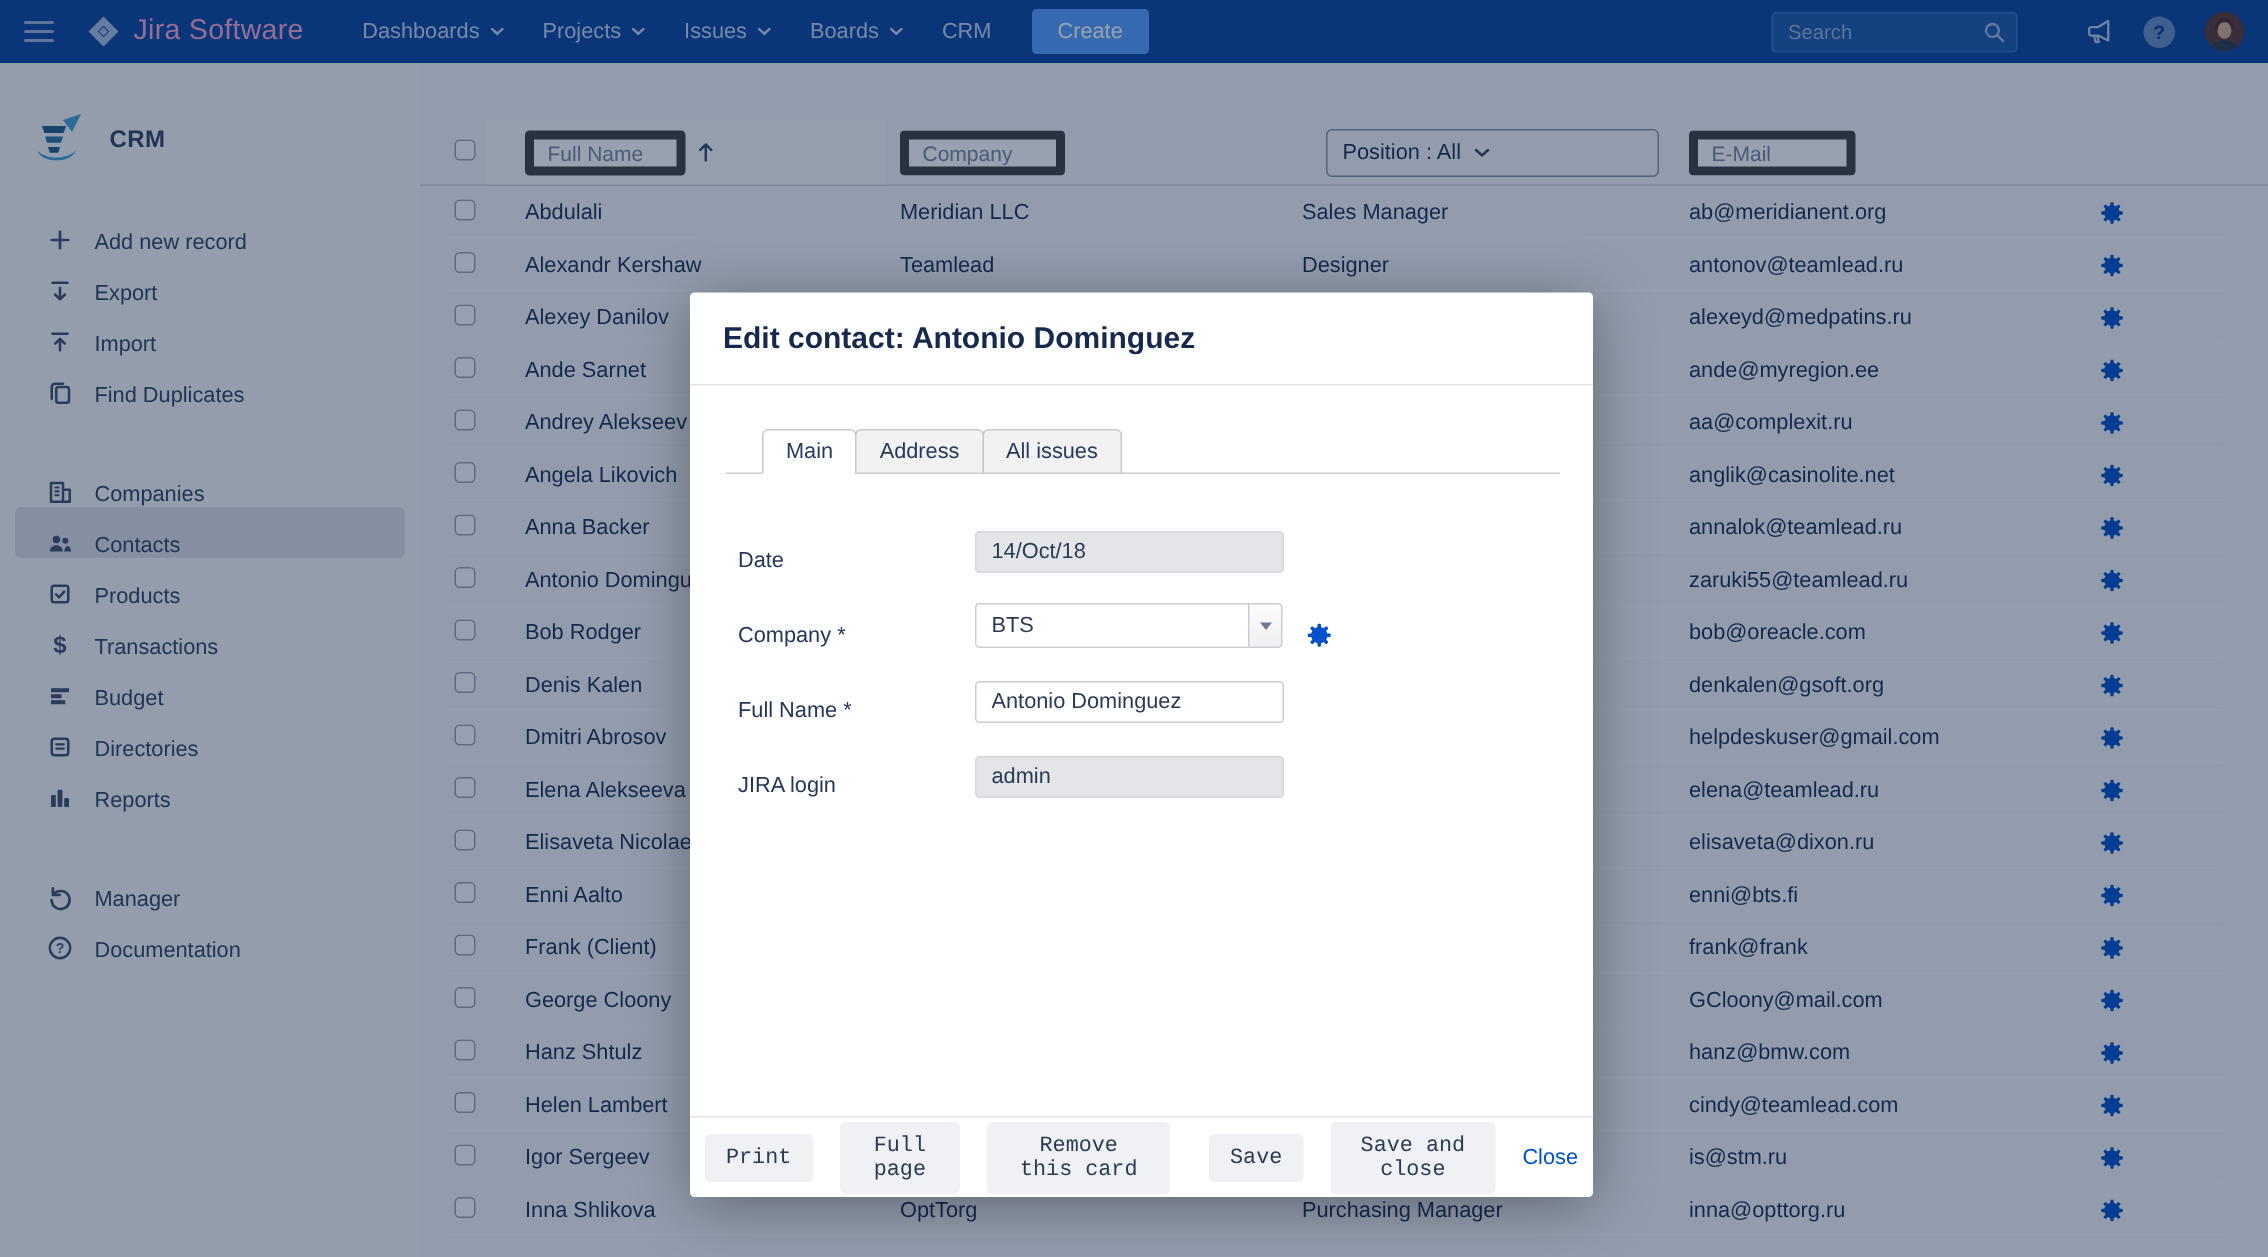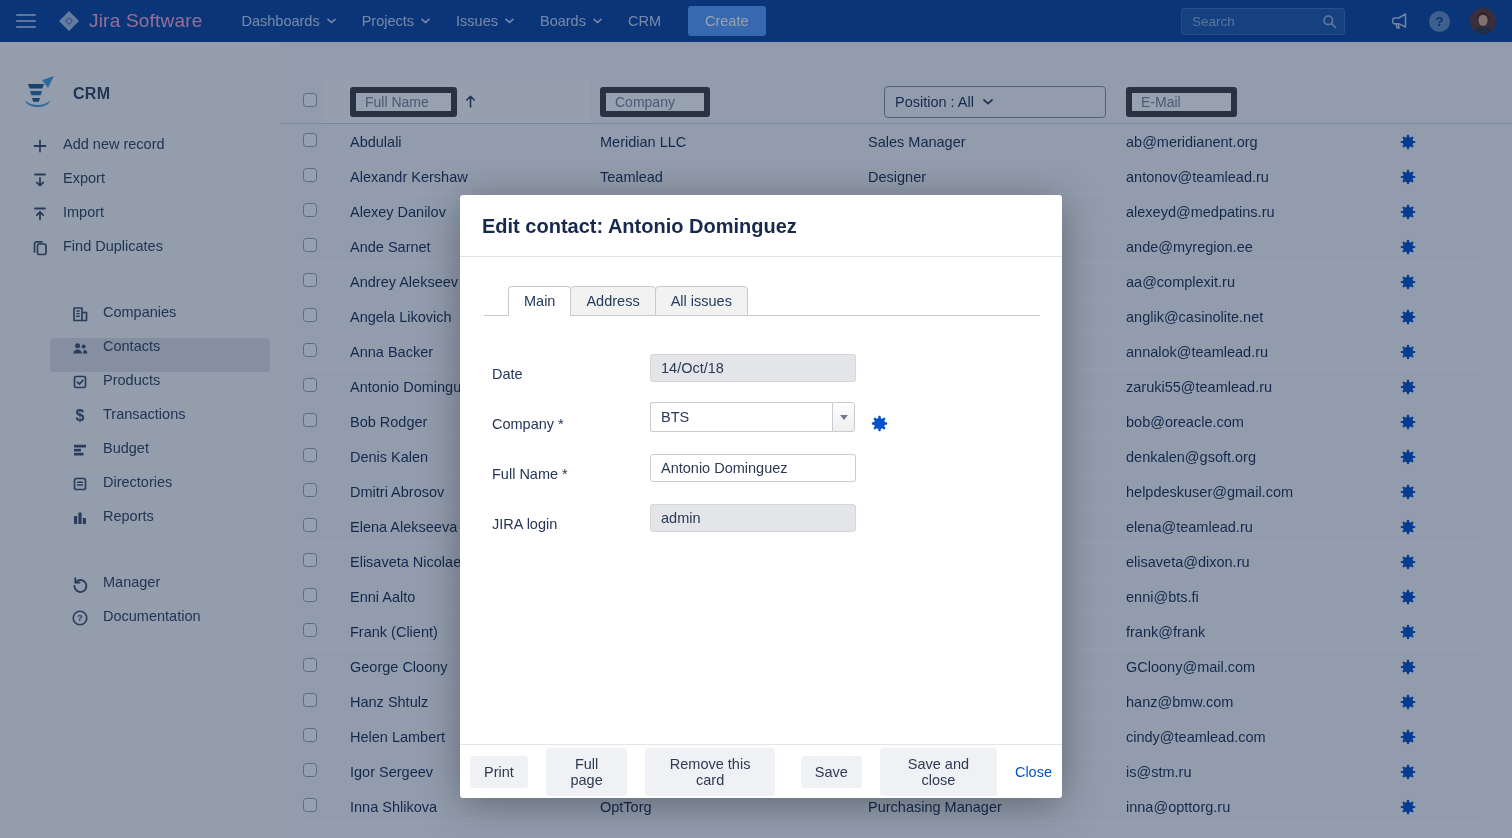--- a/index.html
+++ b/index.html
@@ -26,22 +26,22 @@
   .tb-icon { margin-left:20px; cursor:pointer; display:flex; align-items:center; }
   .help-circle { width:21px; height:21px; border-radius:50%; background:rgba(255,255,255,.38);
     color:#0A3C8C; font-weight:bold; font-size:13px; display:flex; align-items:center; justify-content:center; }
   .avatar { width:26px; height:26px; border-radius:50%; overflow:hidden; background:#5C3A33; }
 
   
   .sidebar { position:absolute; top:42px; left:0; bottom:0; width:280px; background:#F7F8F9; z-index:5; }
   .side-logo { display:flex; align-items:center; gap:15px; margin:32px 0 0 18px; }
   .side-logo-text { font-size:16px; font-weight:bold; color:#344563; letter-spacing:.3px; }
   .side-group { margin-top:22px; }
-  .side-group.gap { margin-top:32px;margin-left:40px; }
-  .side-item { display:flex; align-items:flex-start; gap:13px; height:34px; padding:0 0 0 20px; margin:0 10px;
+  .side-group.gap { margin-top:32px; }
+  .side-item { display:flex; align-items:flex-end; gap:13px; height:34px; padding:0 0 0 20px; margin:0 10px;
     border-radius:4px; color:#42526E; font-size:14.5px; cursor:pointer; }
   .side-item.selected { background:#DFE1E6; }
   .sicon { width:20px; height:20px; flex:0 0 20px; display:flex; align-items:center; justify-content:center; color:#42526E; }
   .slabel { color:#344563; }
 
   
   .main { position:absolute; top:42px; left:280px; right:0; bottom:0; background:#F6F7F9; }
   .crm-table { margin-top:38px; }
   .trow, .thead { display:flex; align-items:center; width:100%; position:relative; background:#F6F7F9; }
   .thead { height:44px; border-bottom:1px solid #CFD3DA; }
@@ -84,21 +84,21 @@
   .combo { display:flex; align-items:center; }
   .combo input { width:182px; height:30px; border:1px solid #C9CCD1; border-right:none; border-radius:3px 0 0 3px;
     font-size:14.5px; color:#2B3A55; padding:0 10px; outline:none; background:#fff; }
   .combo-btn { width:23px; height:30px; border:1px solid #C9CCD1; border-radius:0 3px 3px 0;
     background:linear-gradient(#FDFDFD,#EFEFEF); display:flex; align-items:center; justify-content:center; cursor:pointer; }
   .combo-btn i { width:0; height:0; border-left:4px solid transparent; border-right:4px solid transparent; border-top:5px solid #707A8C; }
   .combo-gear { margin-left:16px; width:17px; height:17px; color:#0052CC; cursor:pointer; }
   .modal-footer { position:absolute; left:0; right:0; bottom:0; height:54px; border-top:1px solid #E3E4E7;
     display:flex; align-items:center; padding:0 10px; gap:18px; }
   .mbtn { background:#F0F1F4; border:none; border-radius:3.5px; color:#2B3A55; font-size:14.5px;
-    padding:8px 14px; cursor:pointer; font-family:Liberation Sans, sans-serif; }
+    padding:8px 14px; cursor:pointer; font-family:Liberation Mono, monospace; }
   .mbtn.save { margin-left:8px; }
   .close-link { color:#0052CC; font-size:14.5px; cursor:pointer; }
   .hidden-defs { position:absolute; width:0; height:0; overflow:hidden; }
 </style>
 </head>
 <body>
 
 <svg class="hidden-defs" aria-hidden="true">
   <defs>
     <symbol id="ico-gear" viewBox="0 0 16 16">

